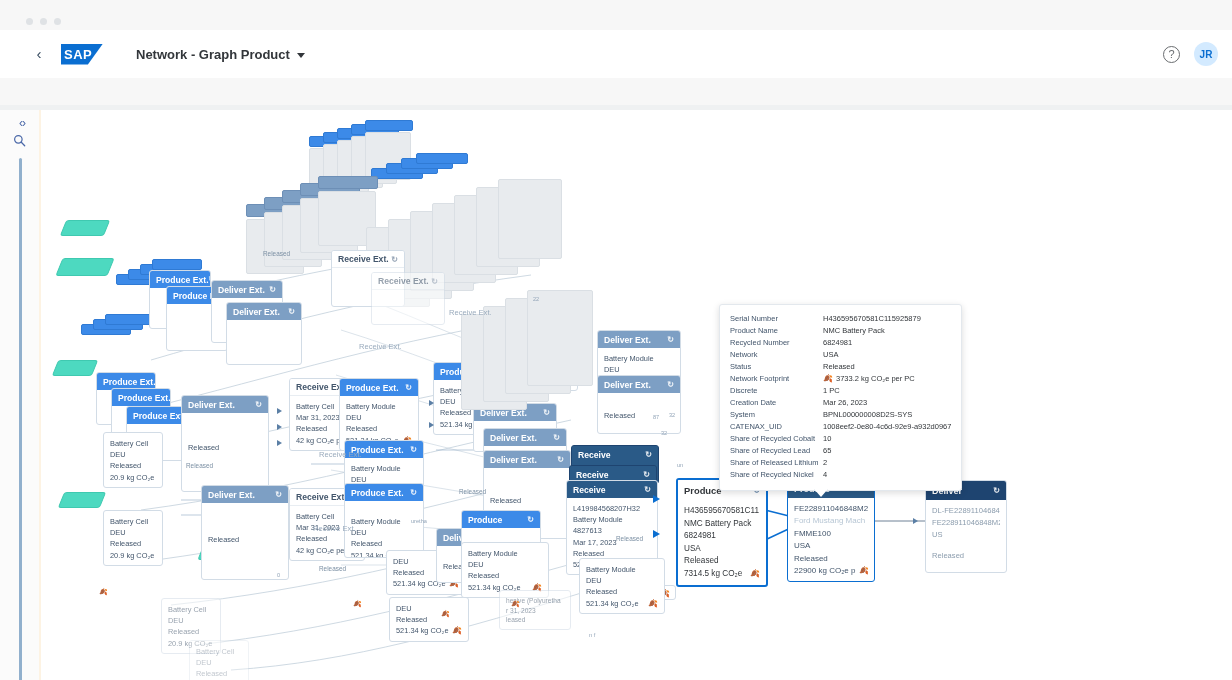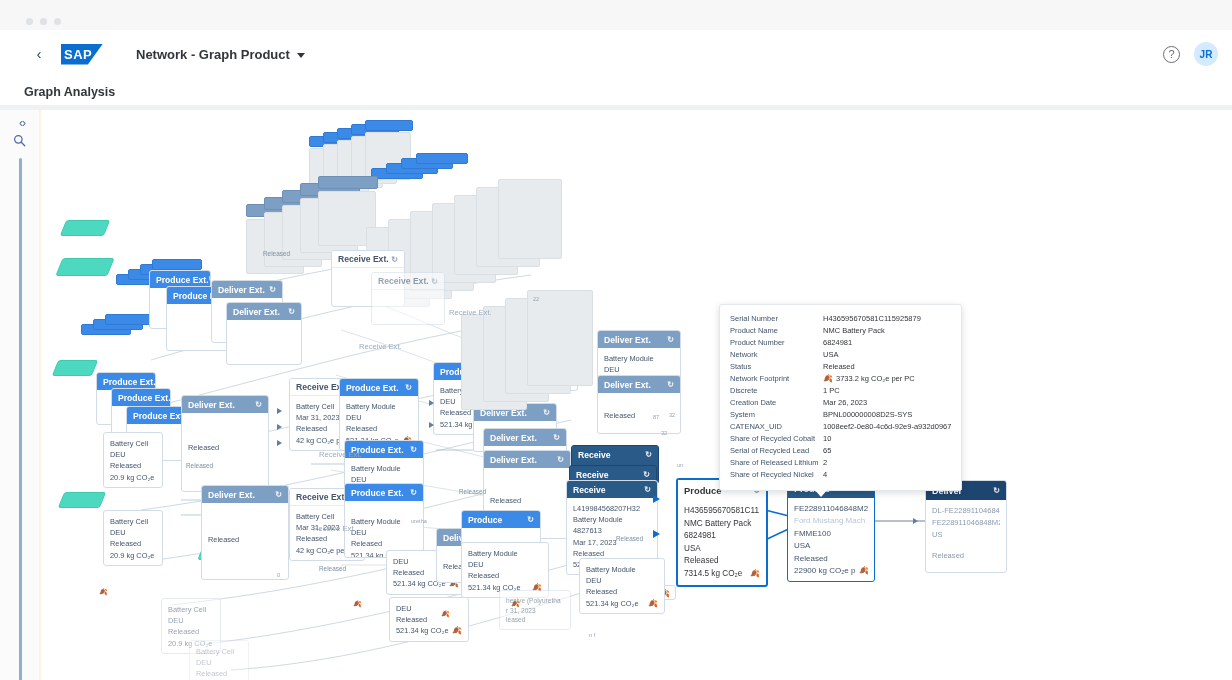--- a/index.html
+++ b/index.html
@@ -201,23 +201,20 @@
     <div class="app-title-wrap">
       <span class="app-title">Network - Graph Product</span>
       <span class="caret-down"></span>
     </div>
     <div class="header-right">
       <div class="help-icon">?</div>
       <div class="avatar">JR</div>
     </div>
   </div>
 
-  <div class="page-subheader">
-    <div class="page-title">Graph Analysis</div>
-  </div>
   <div class="subheader-rule"></div>
 
   <div class="left-rail">
     <div class="rail-btn expand">‹›</div>
     <div class="rail-btn search">
       <svg width="13" height="13" viewBox="0 0 16 16">
           <circle cx="6.6" cy="6.6" r="4.6" fill="none" stroke="#4a68a8" stroke-width="1.5"></circle>
           <line x1="10.2" y1="10.2" x2="14.4" y2="14.4" stroke="#4a68a8" stroke-width="1.6" stroke-linecap="round"></line>
         </svg>
     </div>
@@ -862,21 +859,21 @@
     <div class="tooltip">
       <div class="tt-row">
         <span class="tt-k">Serial Number</span>
         <span class="tt-v">H436595670581C115925879</span>
       </div>
       <div class="tt-row">
         <span class="tt-k">Product Name</span>
         <span class="tt-v">NMC Battery Pack</span>
       </div>
       <div class="tt-row">
-        <span class="tt-k">Product Number</span>
+        <span class="tt-k">Recycled Number</span>
         <span class="tt-v">6824981</span>
       </div>
       <div class="tt-row">
         <span class="tt-k">Network</span>
         <span class="tt-v">USA</span>
       </div>
       <div class="tt-row">
         <span class="tt-k">Status</span>
         <span class="tt-v">Released</span>
       </div>
@@ -898,21 +895,21 @@
       </div>
       <div class="tt-row">
         <span class="tt-k">CATENAX_UID</span>
         <span class="tt-v">1008eef2-0e80-4c6d-92e9-a932d0967200</span>
       </div>
       <div class="tt-row">
         <span class="tt-k">Share of Recycled Cobalt</span>
         <span class="tt-v">10</span>
       </div>
       <div class="tt-row">
-        <span class="tt-k">Serial of Recycled Lead</span>
+        <span class="tt-k">Share of Recycled Lead</span>
         <span class="tt-v">65</span>
       </div>
       <div class="tt-row">
         <span class="tt-k">Share of Released Lithium</span>
         <span class="tt-v">2</span>
       </div>
       <div class="tt-row">
         <span class="tt-k">Share of Recycled Nickel</span>
         <span class="tt-v">4</span>
       </div>

